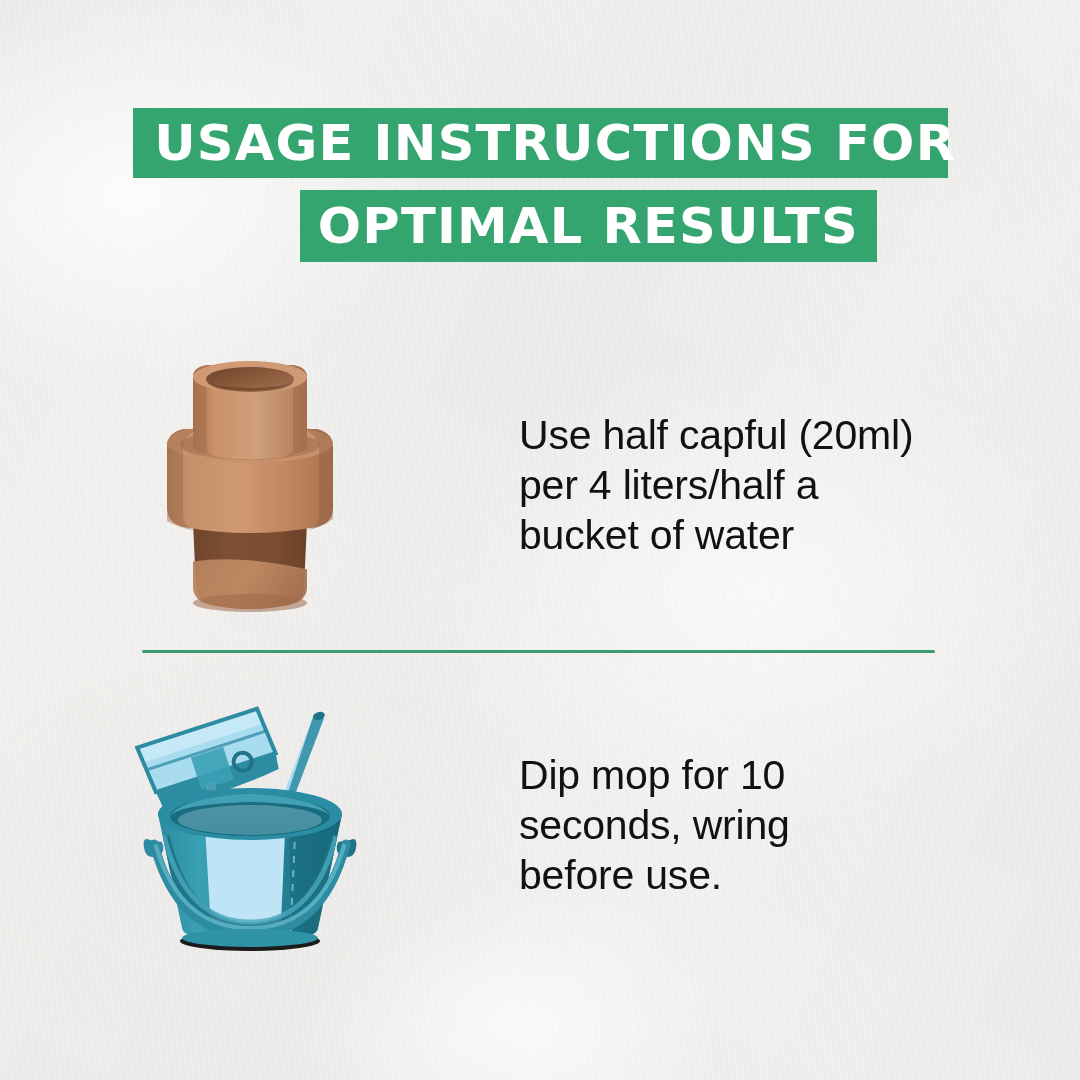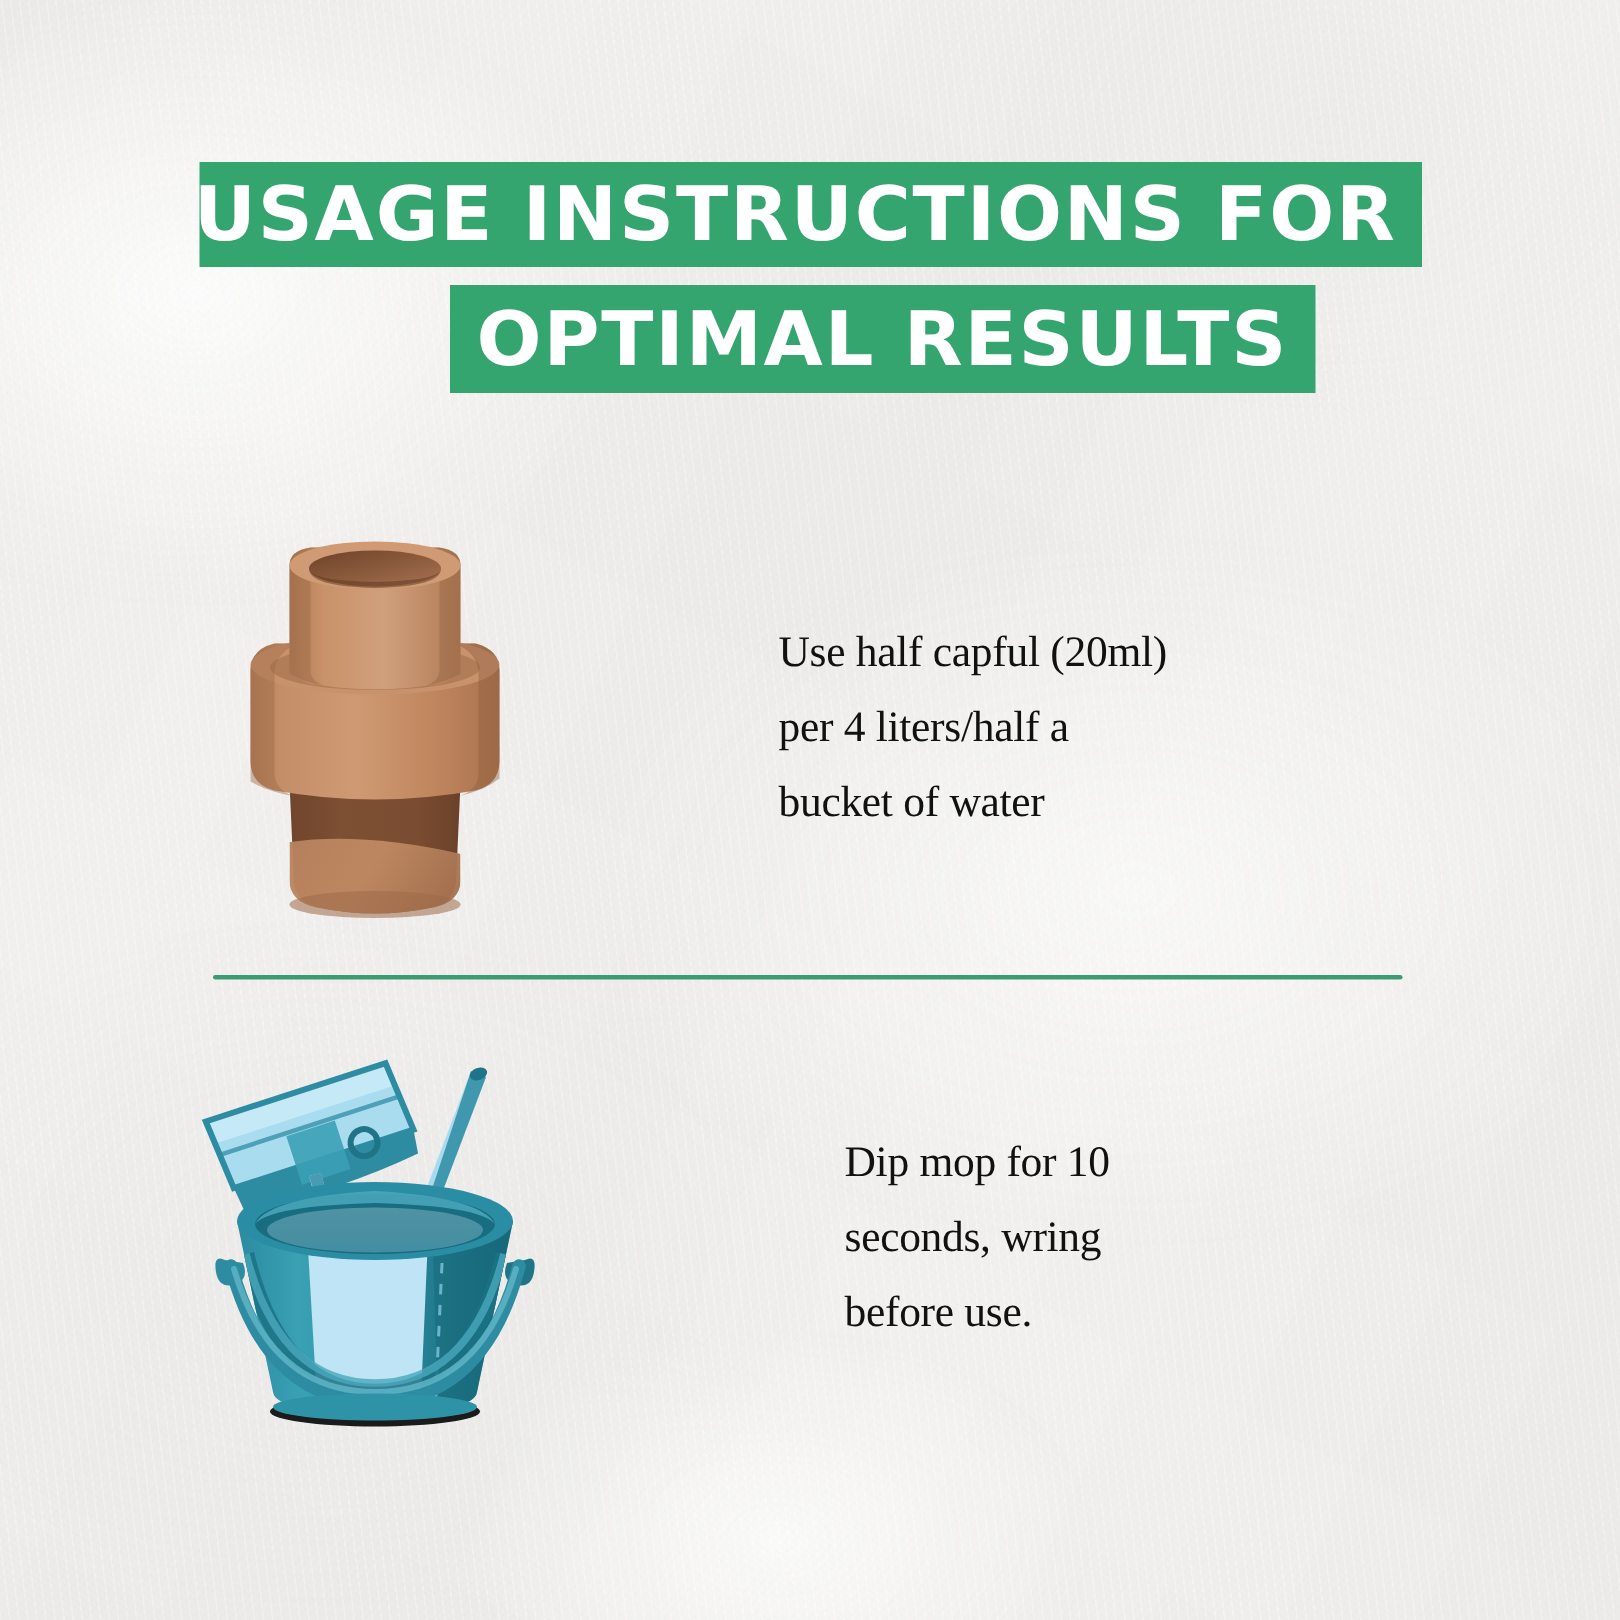--- a/index.html
+++ b/index.html
@@ -68,21 +68,21 @@
     box-sizing: border-box;
   }
   .banner-1 {
     position: absolute;
     left: 133px;
     top: 0;
     width: 815px;
     height: 70px;
     line-height: 70px;
     font-size: 50px;
-    text-align: left;
+    text-align: right;
     padding-left: 4px;
   }
   .banner-2 {
     position: absolute;
     left: 258px;
     top: 82px;
     width: 577px;
     height: 72px;
     line-height: 72px;
     font-size: 50px;
@@ -96,36 +96,36 @@
 
   
   .row {
     position: absolute;
     left: 0;
     width: 1080px;
     display: flex;
     align-items: center;
   }
   #row-1 { top: 355px; height: 260px; }
-  #row-2 { top: 685px; height: 280px; gap: 44px; }
+  #row-2 { top: 685px; height: 280px; }
 
   .art-col {
     width: 500px;
     display: flex;
     justify-content: center;
     align-items: center;
     flex: 0 0 500px;
   }
   .text-col {
     flex: 1 1 auto;
     padding-left: 19px;
   }
   .step-text {
-    font-family: Liberation Serif, serif;
-    font-size: 29px;
+    font-family: Liberation Sans, sans-serif;
+    font-size: 41px;
     line-height: 50px;
     color: #111111;
     letter-spacing: -0.2px;
     white-space: pre-line;
     max-width: 430px;
   }
 
   
   #divider {
     position: absolute;

